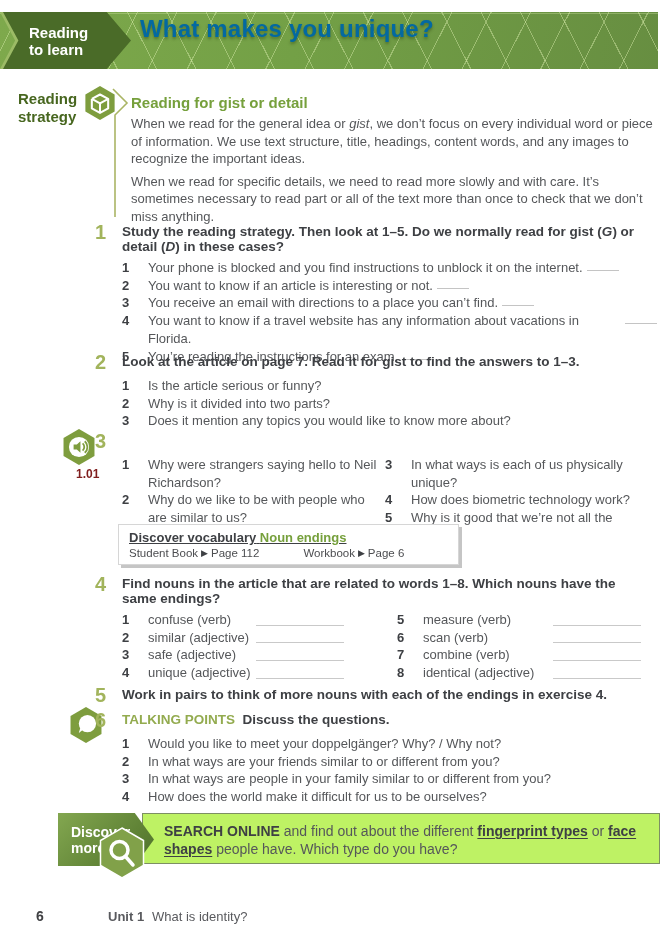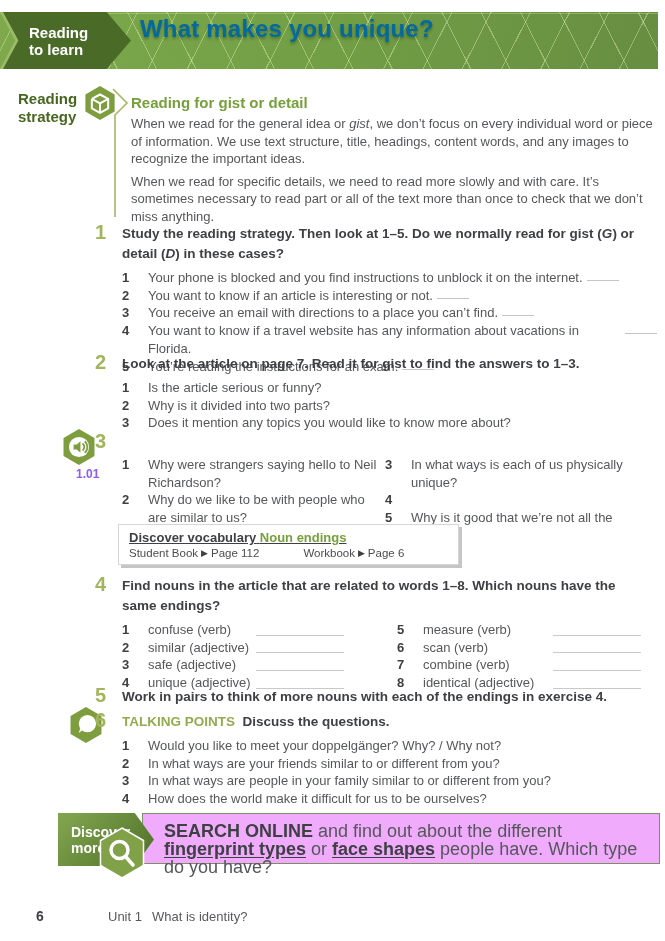--- a/index.html
+++ b/index.html
@@ -31,64 +31,64 @@
   .bracket-line { position:absolute; left:110px; top:87px; }
   .strategy-heading { position:absolute; left:131px; top:94px; color:#76a03c; font-weight:bold; font-size:15px; }
   .strategy-text { position:absolute; left:131px; top:115px; width:524px; font-size:13px; line-height:17.6px; color:#55575a; }
   .strategy-text p + p { margin-top:5px; }
   .it { font-style:italic; }
 
   
   .ex { position:absolute; left:95px; width:562px; }
   .ex-head { display:flex; }
   .ex-num { width:27px; flex:none; font-size:20px; font-weight:bold; color:#a2b45c; line-height:20px; }
-  .ex-title { font-weight:bold; color:#3e4044; font-size:13.5px; line-height:20px; padding-top:2px; }
+  .ex-title { font-weight:bold; color:#3e4044; font-size:13.5px; line-height:15px; padding-top:2px; }
   .items { list-style:none; margin:5px 0 0 27px; }
   .item { display:flex; font-size:13px; line-height:17.7px; color:#55575a; }
   .item .inum { width:26px; flex:none; font-weight:bold; color:#3e4044; }
   .blank { display:inline-block; width:32px; border-bottom:1px solid #c4c4c4; height:12px; margin-left:4px; }
   .cols { display:flex; margin-top:5px; }
   .cols .items { margin-top:0; }
   .col-l { width:263px; flex:none; }
   .w-blank { width:88px; border-bottom:1px solid #c9c9c9; height:12px; align-self:flex-end; margin-bottom:3px; flex:none; }
   .word { flex:none; }
   .ex4 .col-l .word { width:108px; }
   .ex4 .col-r .word { width:130px; }
   .ex4 .col-l { width:248px; margin-right:27px; }
   .talking-label { color:#93ab4f; }
 
   
-  .audio-ref { position:absolute; left:76px; top:467px; color:#8b5cf6; font-size:12px; font-weight:bold; }
+  .audio-ref { position:absolute; left:76px; top:467px; color:#7f1d1d; font-size:12px; font-weight:bold; }
 
   
   .vocab-box { position:absolute; left:118px; top:524px; width:341px; height:41px;
     background:#fff; border:1px solid #d6d6d6; box-shadow:3px 3px 0 rgba(150,150,150,.55);
     padding:5px 10px 0 10px; }
   .vocab-title { font-size:13px; font-weight:bold; color:#3e4044;text-decoration:underline; }
   .vocab-title .green { color:#76a03c; }
   .vocab-refs { font-size:11.5px; color:#4c4d50; margin-top:2px; display:flex; }
   .vocab-refs .arrow { color:#3e4044; font-size:9px; padding:1px 3px 0 3px; }
   .vocab-refs .gap { width:44px; }
 
   
   .dm-arrow { position:absolute; left:58px; top:813px; width:96px; height:53px;
     background:linear-gradient(135deg,#83a750 0%,#5d8034 70%,#4d6f2a 100%);
     clip-path:polygon(0 0, 80% 0, 100% 50%, 80% 100%, 0 100%);
     color:#fff; font-weight:bold; font-size:14px; line-height:16px;
     display:flex; flex-direction:column; justify-content:center; padding-left:13px; }
   .dm-hex { position:absolute; left:97px; top:827px; }
   .dm-box { position:absolute; left:142px; top:813px; width:518px; height:51px;
-    border:1.5px solid #7d8f63; background:#f0abfc; padding:8px 14px 0 21px;
-    font-size:18px; line-height:18px; color:#55575a; }
+    border:1.5px solid #7d8f63; background:#bef264; padding:8px 14px 0 21px;
+    font-size:14px; line-height:18px; color:#55575a; }
   .dm-box b { color:#3e4044; }
   .dm-link { font-weight:bold; color:#3e4044; text-decoration:underline; text-underline-offset:2px; }
 
   
   .footer-num { position:absolute; left:36px; top:908px; font-size:14px; font-weight:bold; color:#3f4043; }
-  .footer-unit { position:absolute; left:108px; top:909px; font-size:13px; color:#595a5e; }
+  .footer-unit { position:absolute; left:108px; top:909px; font-size:13px; color:#595a5e;font-weight:bold; }
   .footer-title { position:absolute; left:152px; top:909px; font-size:13px; color:#595a5e; }
 </style>
 </head>
 <body>
 
 <div class="page">
 
   <div class="banner">
     <div class="banner-pattern"></div>
   </div>
@@ -199,20 +199,21 @@
             <span>Why do we like to be with people who are similar to us?</span>
           </li>
       </ul>
       <ul class="items" style="width:270px; margin-left:0;">
         <li class="item">
             <span class="inum">3</span>
             <span>In what ways is each of us physically unique?</span>
           </li>
         <li class="item">
             <span class="inum">4</span>
+            <span>How does biometric technology work?</span>
           </li>
         <li class="item">
             <span class="inum">5</span>
             <span>Why is it good that we’re not all the same?</span>
           </li>
       </ul>
     </div>
   </div>
 
   <div class="vocab-box">

